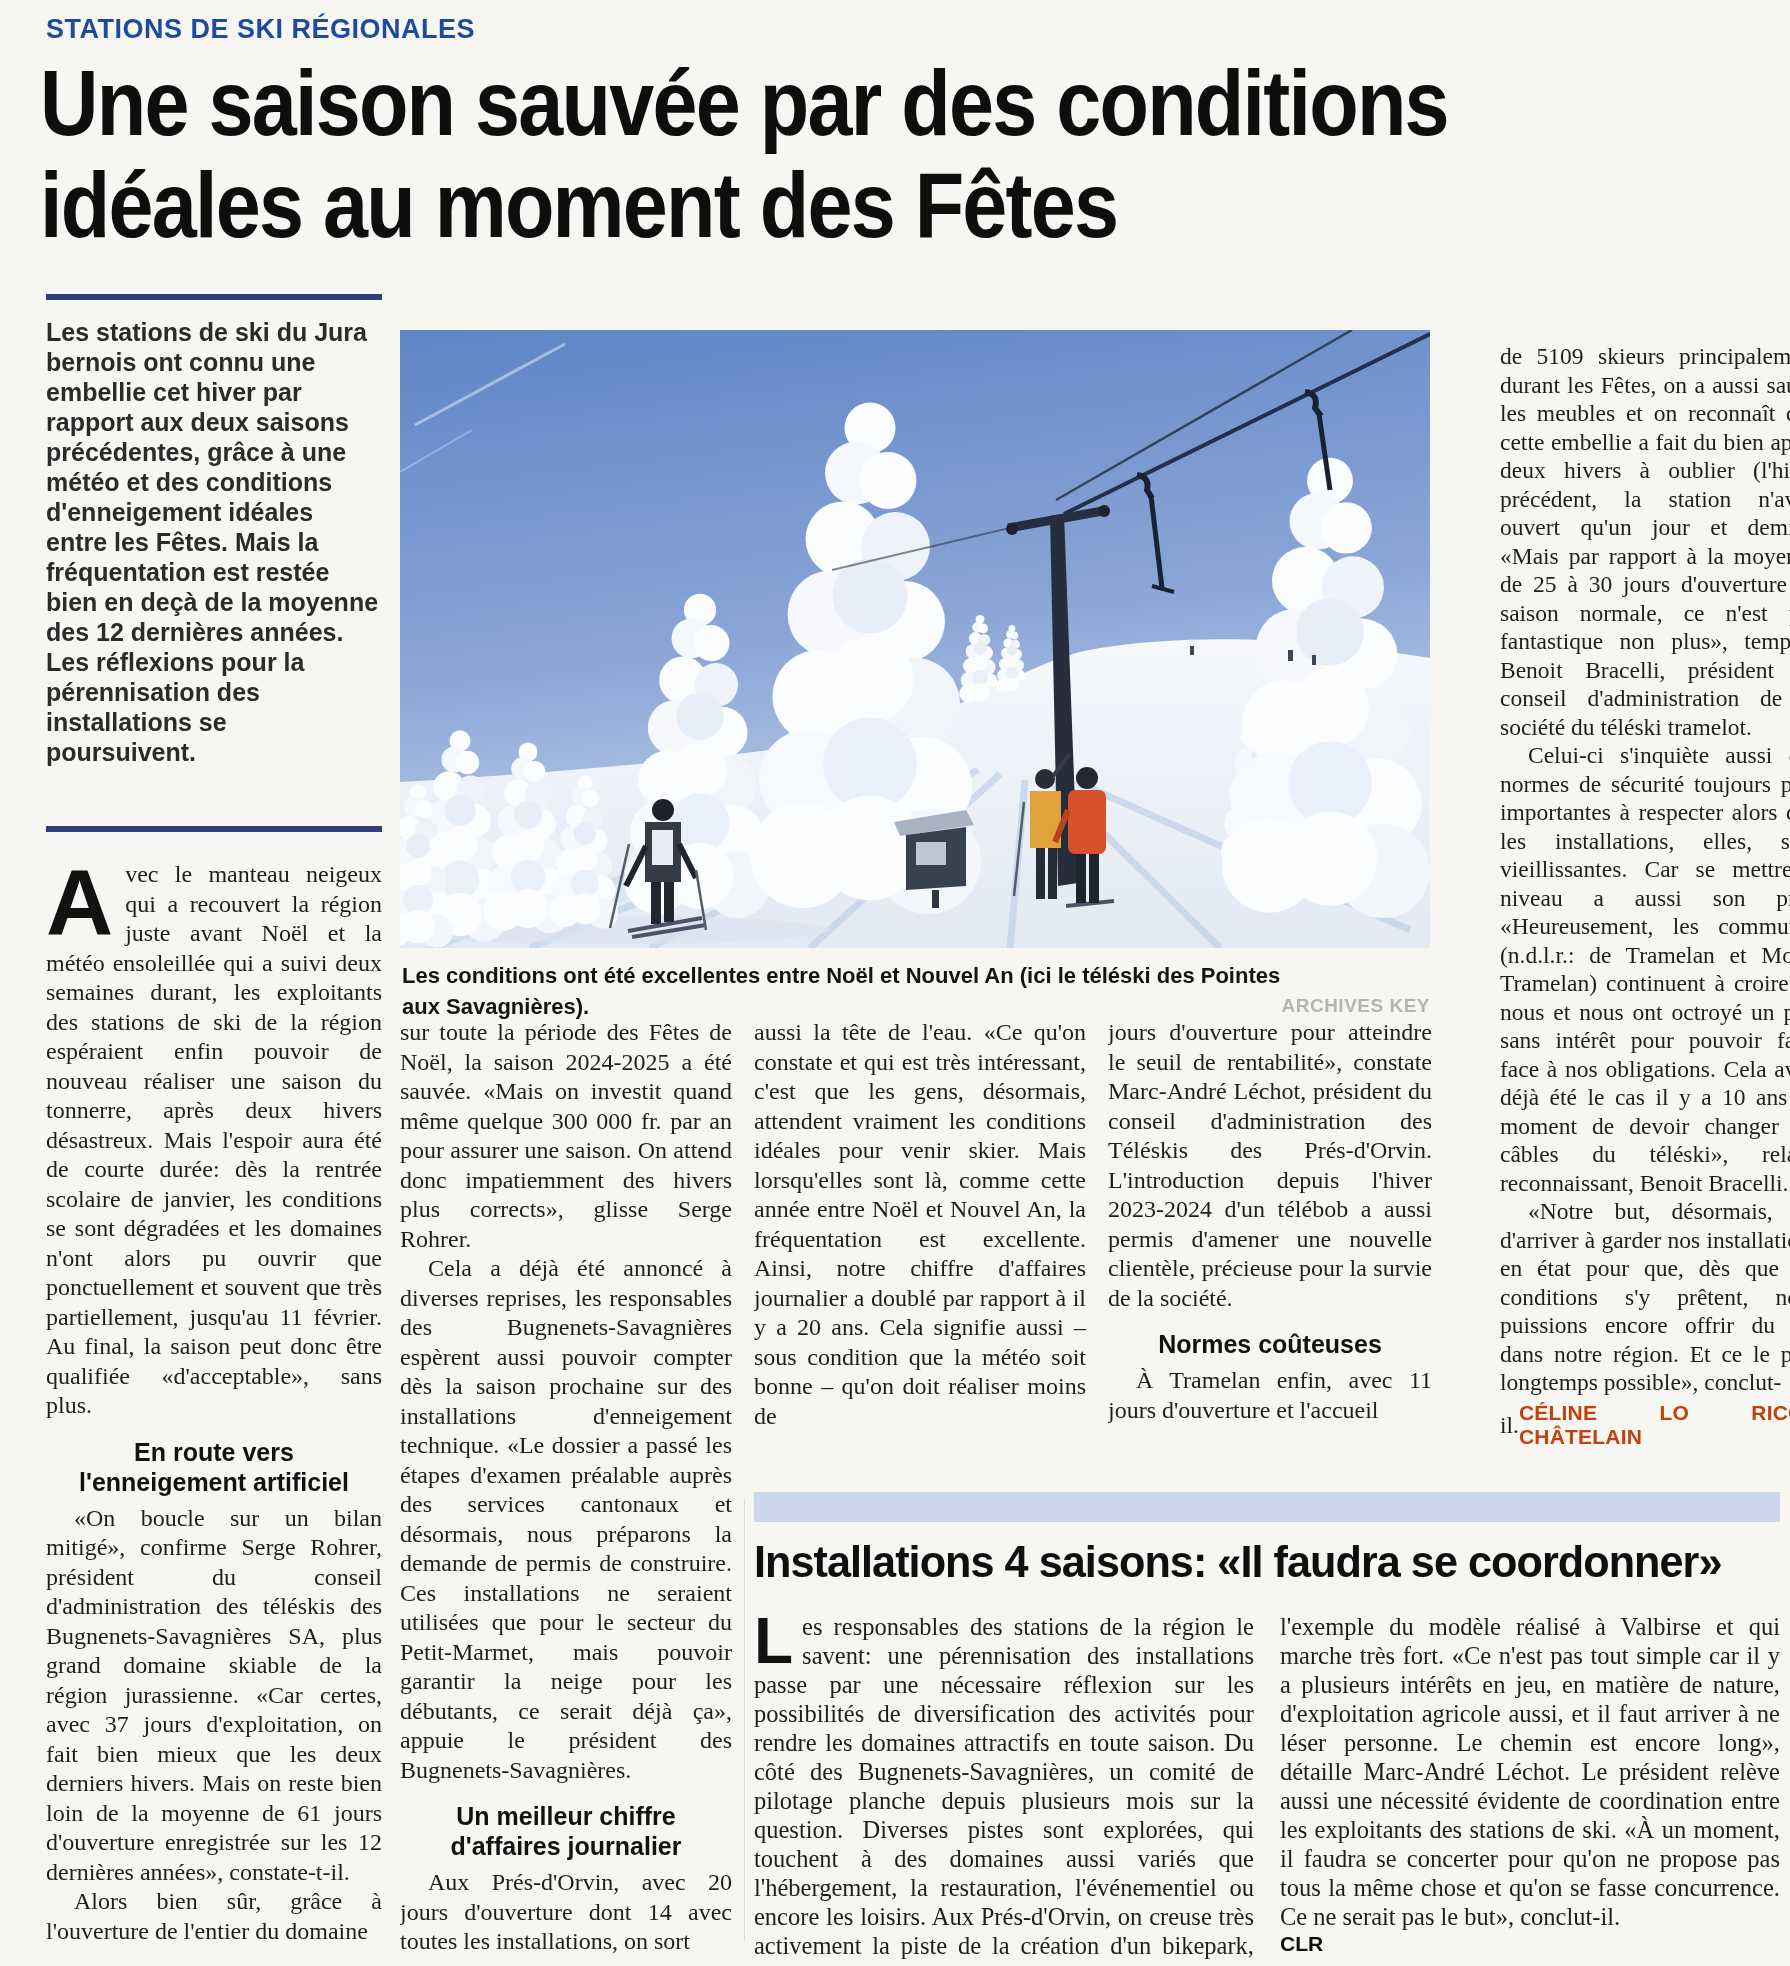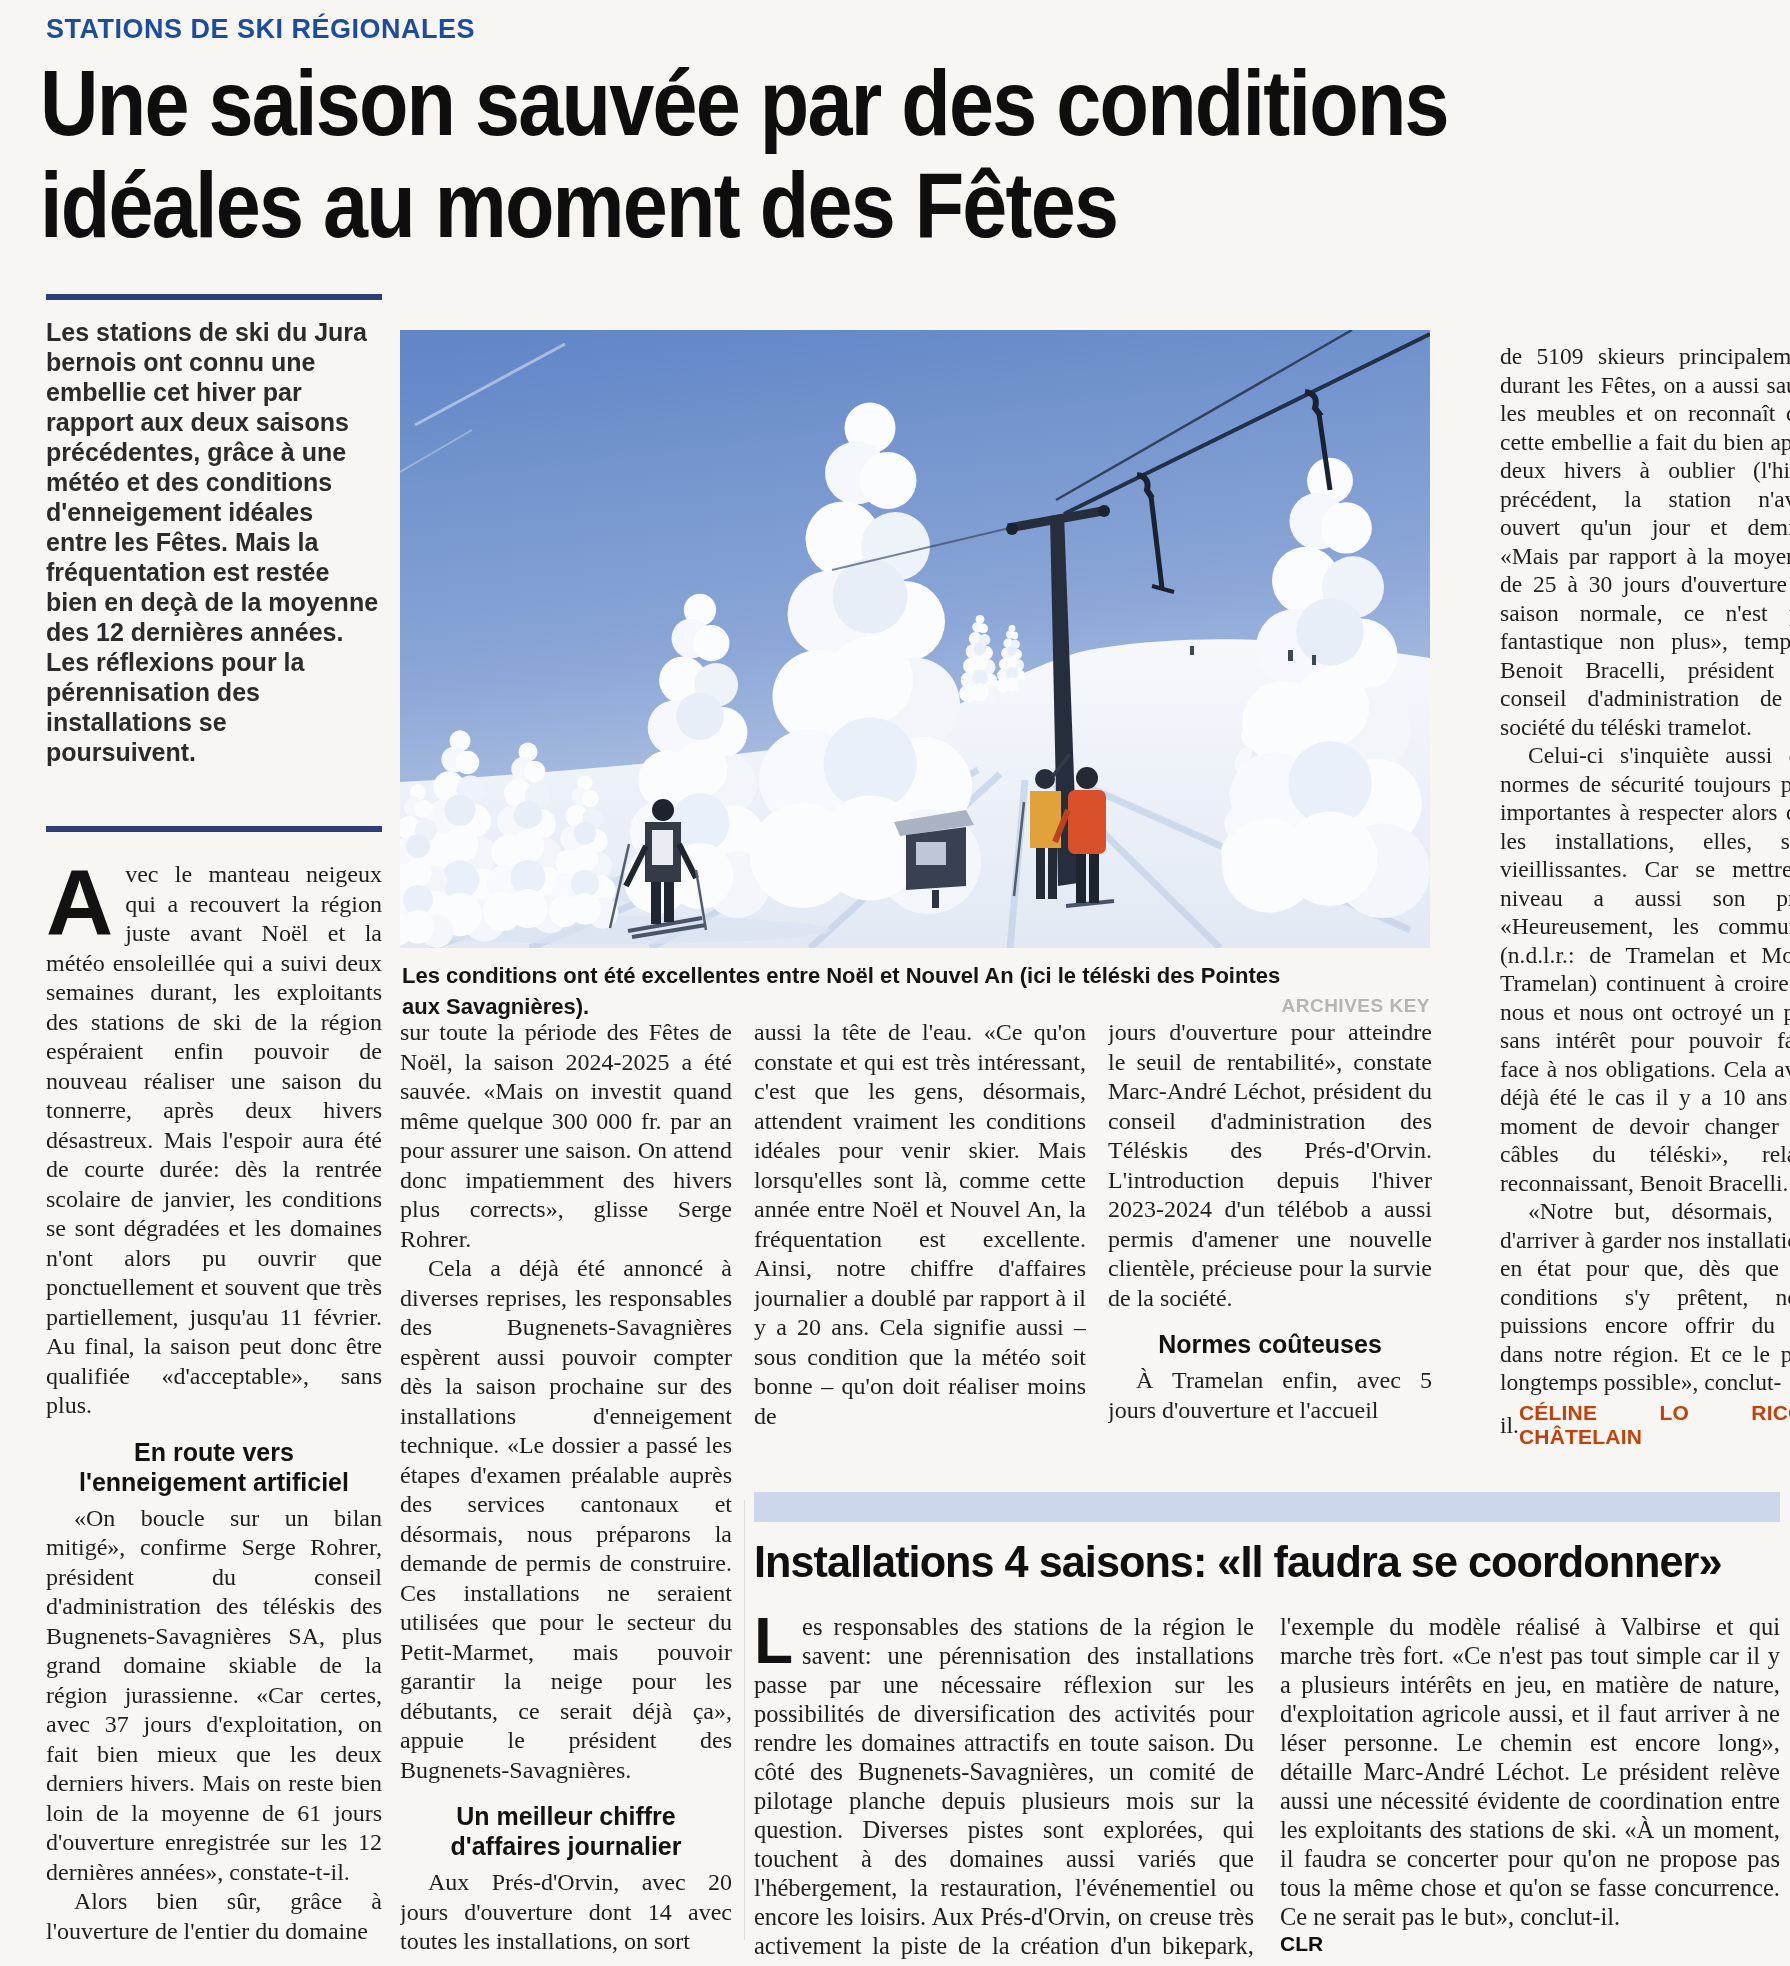--- a/index.html
+++ b/index.html
@@ -241,21 +241,21 @@
     <h3 class="subhead">Un meilleur chiffre
 d'affaires journalier</h3>
     <p class="body-p ind">Aux Prés-d'Orvin, avec 20 jours d'ouverture dont 14 avec toutes les installations, on sort</p>
   </div>
 <div id="col3" class="col">
     <p class="body-p">aussi la tête de l'eau. «Ce qu'on constate et qui est très intéressant, c'est que les gens, désormais, attendent vraiment les conditions idéales pour venir skier. Mais lorsqu'elles sont là, comme cette année entre Noël et Nouvel An, la fréquentation est excellente. Ainsi, notre chiffre d'affaires journalier a doublé par rapport à il y a 20 ans. Cela signifie aussi – sous condition que la météo soit bonne – qu'on doit réaliser moins de</p>
   </div>
 <div id="col4" class="col">
     <p class="body-p">jours d'ouverture pour atteindre le seuil de rentabilité», constate Marc-André Léchot, président du conseil d'administration des Téléskis des Prés-d'Orvin. L'introduction depuis l'hiver 2023-2024 d'un télébob a aussi permis d'amener une nouvelle clientèle, précieuse pour la survie de la société.</p>
     <h3 class="subhead">Normes coûteuses</h3>
-    <p class="body-p ind">À Tramelan enfin, avec 5 jours d'ouverture et l'accueil</p>
+    <p class="body-p ind">À Tramelan enfin, avec 11 jours d'ouverture et l'accueil</p>
   </div>
 <div id="col5" class="col">
   <div class="list">
       <p class="body-p">de 5109 skieurs principalement durant les Fêtes, on a aussi sauvé les meubles et on reconnaît que cette embellie a fait du bien après deux hivers à oublier (l'hiver précédent, la station n'avait ouvert qu'un jour et demi...) «Mais par rapport à la moyenne de 25 à 30 jours d'ouverture en saison normale, ce n'est pas fantastique non plus», tempère Benoit Bracelli, président du conseil d'administration de la société du téléski tramelot.</p>
       <p class="body-p ind">Celui-ci s'inquiète aussi des normes de sécurité toujours plus importantes à respecter alors que les installations, elles, sont vieillissantes. Car se mettre à niveau a aussi son prix. «Heureusement, les communes (n.d.l.r.: de Tramelan et Mont-Tramelan) continuent à croire en nous et nous ont octroyé un prêt sans intérêt pour pouvoir faire face à nos obligations. Cela avait déjà été le cas il y a 10 ans au moment de devoir changer les câbles du téléski», relate, reconnaissant, Benoit Bracelli.</p>
       <p class="body-p ind">«Notre but, désormais, est d'arriver à garder nos installations en état pour que, dès que les conditions s'y prêtent, nous puissions encore offrir du ski dans notre région. Et ce le plus longtemps possible», conclut-</p>
     </div>
   <div class="tail-row">
     <span class="tail">il.</span>
     <span class="byline">CÉLINE LO RICCO CHÂTELAIN</span>

